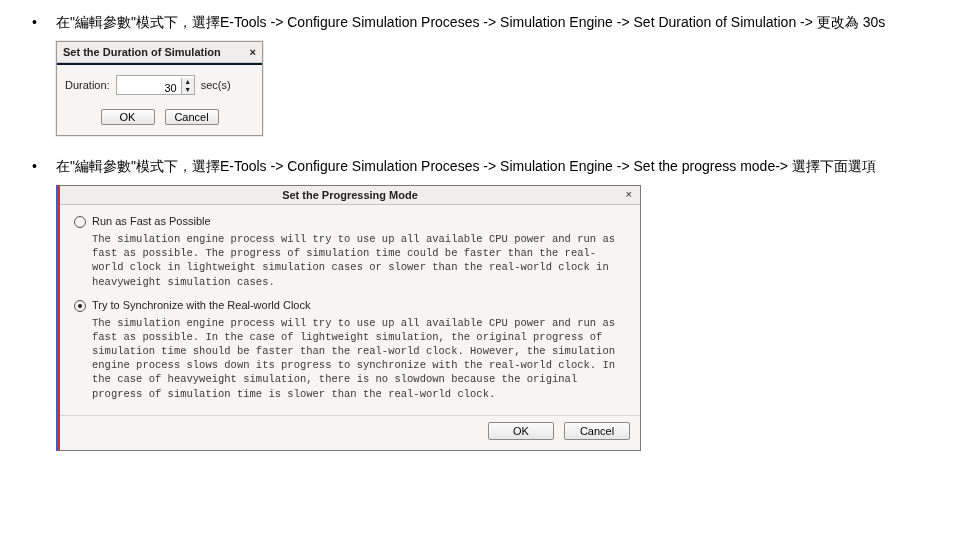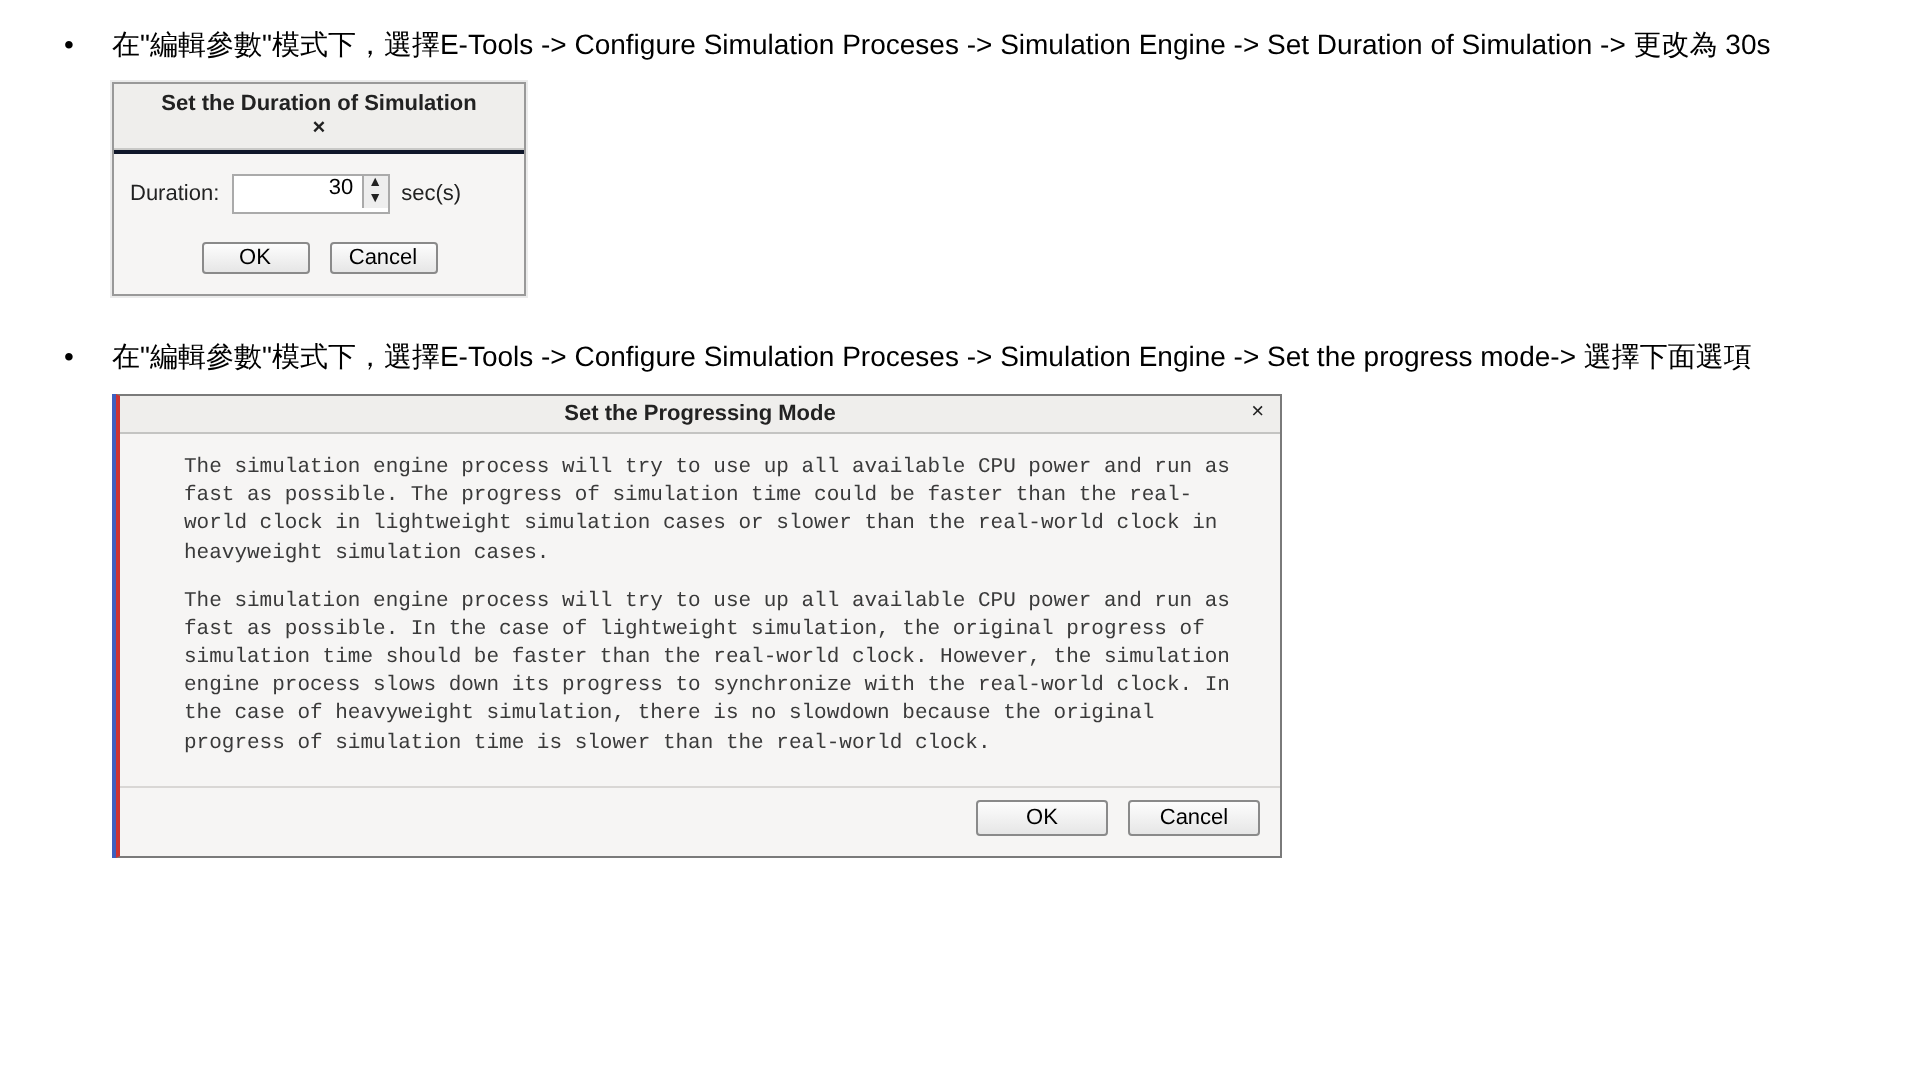--- a/index.html
+++ b/index.html
@@ -43,38 +43,36 @@
   .dlg1 {
     width: 205px;
     border: 1px solid #999;
     background: #f6f5f4;
     box-shadow: 0 0 0 1px rgba(0,0,0,.08);
     font-size: 11px;
     color: #222;
   }
   .dlg1-title {
     display: flex;
-    align-items: center;
     justify-content: space-between;
     padding: 4px 6px;
     background: #efeeec;
     border-bottom: 1px solid #c9c9c7;
     font-weight: bold;
-    flex-direction: column;
   }
   .dlg1-body {
     padding: 10px 8px 8px 8px;
     display: flex;
     align-items: center;
     gap: 6px;
     border-top: 2px solid #0f172a;
   }
   .dlg1 .spin {
     display: flex;
-    align-items: flex-start;
+    align-items: flex-end;
     border: 1px solid #aaa;
     background: #fff;
     height: 18px;
   }
   .dlg1 .spin input {
     width: 56px;
     border: none;
     text-align: right;
     padding: 0 4px;
     font-size: 11px;
@@ -227,23 +225,31 @@
   </ul>
 
   <div class="fig-wrap left-edge-blue">
     <div class="dlg2 left-edge-red">
       <div class="dlg2-title">
         <span>Set the Progressing Mode</span>
         <span class="close">×</span>
       </div>
       <div class="dlg2-body">
         <div class="opt">
+          <div class="opt-head">
+            <span class="radio"></span>
+            <span>Run as Fast as Possible</span>
+          </div>
           <div class="opt-desc">The simulation engine process will try to use up all available CPU power and run as fast as possible. The progress of simulation time could be faster than the real-world clock in lightweight simulation cases or slower than the real-world clock in heavyweight simulation cases.</div>
         </div>
         <div class="opt">
+          <div class="opt-head">
+            <span class="radio selected"></span>
+            <span>Try to Synchronize with the Real-world Clock</span>
+          </div>
           <div class="opt-desc">The simulation engine process will try to use up all available CPU power and run as fast as possible. In the case of lightweight simulation, the original progress of simulation time should be faster than the real-world clock. However, the simulation engine process slows down its progress to synchronize with the real-world clock. In the case of heavyweight simulation, there is no slowdown because the original progress of simulation time is slower than the real-world clock.</div>
         </div>
       </div>
       <div class="btns">
         <button>OK</button>
         <button>Cancel</button>
       </div>
     </div>
   </div>
 </div>

